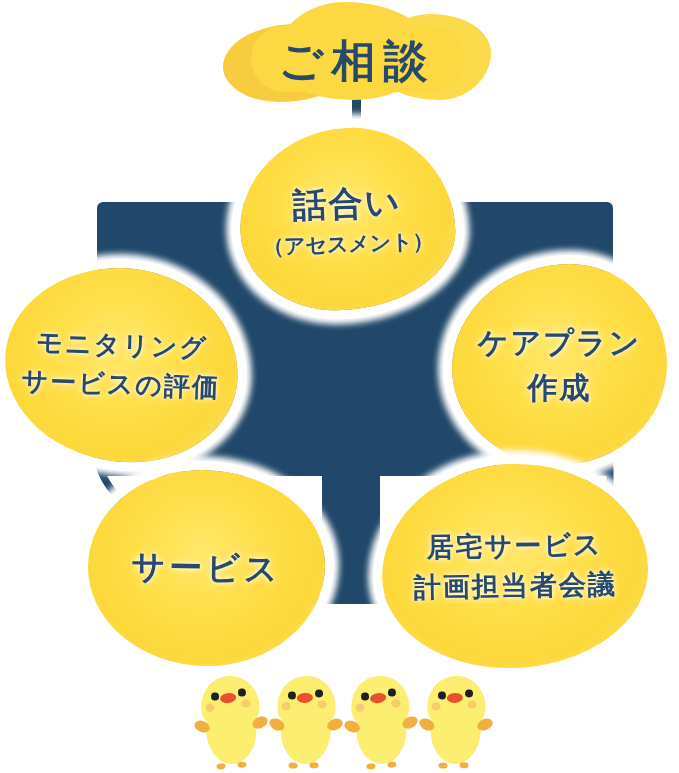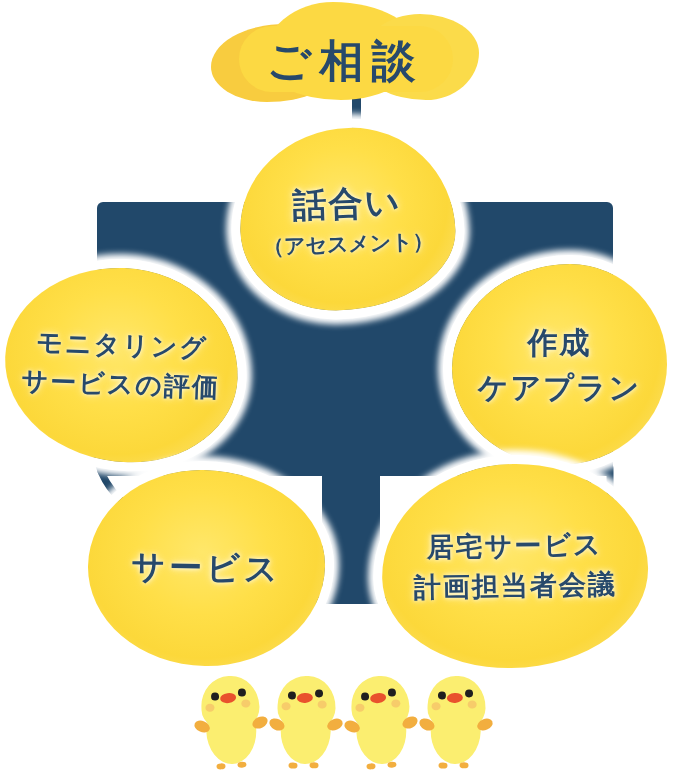--- a/index.html
+++ b/index.html
@@ -43,21 +43,21 @@
   .node-right{left:452px;top:264px;width:215px;height:201px;
     border-radius:55% 45% 50% 50% / 52% 50% 50% 48%;}
   .node-right .line{font-size:30px;}
   .node-bl{left:88px;top:470px;width:237px;height:196px;
     border-radius:48% 52% 50% 50% / 50% 48% 52% 50%;transform:rotate(1deg);}
   .node-bl .line{font-size:33px;letter-spacing:4px;}
   .node-br{left:382px;top:464px;width:266px;height:204px;
     border-radius:50% 50% 52% 48% / 55% 52% 48% 45%;transform:rotate(-1deg);}
   .node-br .line{font-size:27px;}
   
-  .banner{position:absolute;left:211px;top:2px;width:268px;height:106px;z-index:2;}
+  .banner{position:absolute;left:223px;top:2px;width:268px;height:106px;z-index:2;}
   .banner i{position:absolute;display:block;}
   .banner .b1{left:0;top:22px;width:124px;height:78px;background:#f8cc3f;
     border-radius:60% 40% 55% 45% / 55% 60% 40% 45%;}
   .banner .b2{left:52px;top:0;width:156px;height:98px;background:#fcd943;
     border-radius:45% 55% 50% 50% / 60% 50% 50% 40%;}
   .banner .b3{left:150px;top:12px;width:118px;height:86px;background:#fbdb4a;
     border-radius:50% 50% 45% 55% / 55% 45% 55% 45%;}
   .banner .b4{left:28px;top:24px;width:214px;height:66px;background:#fcd943;border-radius:34px;}
   .banner-text{
     position:absolute;left:0;top:30px;width:100%;text-align:center;z-index:3;
@@ -114,22 +114,22 @@
 
   <div class="node node-top">
     <span class="line l1">話合い</span>
     <span class="line l2">（アセスメント）</span>
   </div>
   <div class="node node-left">
     <span class="line">モニタリング</span>
     <span class="line">サービスの評価</span>
   </div>
   <div class="node node-right">
+    <span class="line">ケアプラン</span>
     <span class="line">作成</span>
-    <span class="line">ケアプラン</span>
   </div>
   <div class="node node-bl">
     <span class="line">サービス</span>
   </div>
   <div class="node node-br">
     <span class="line">居宅サービス</span>
     <span class="line">計画担当者会議</span>
   </div>
 
   <div class="chicks">

